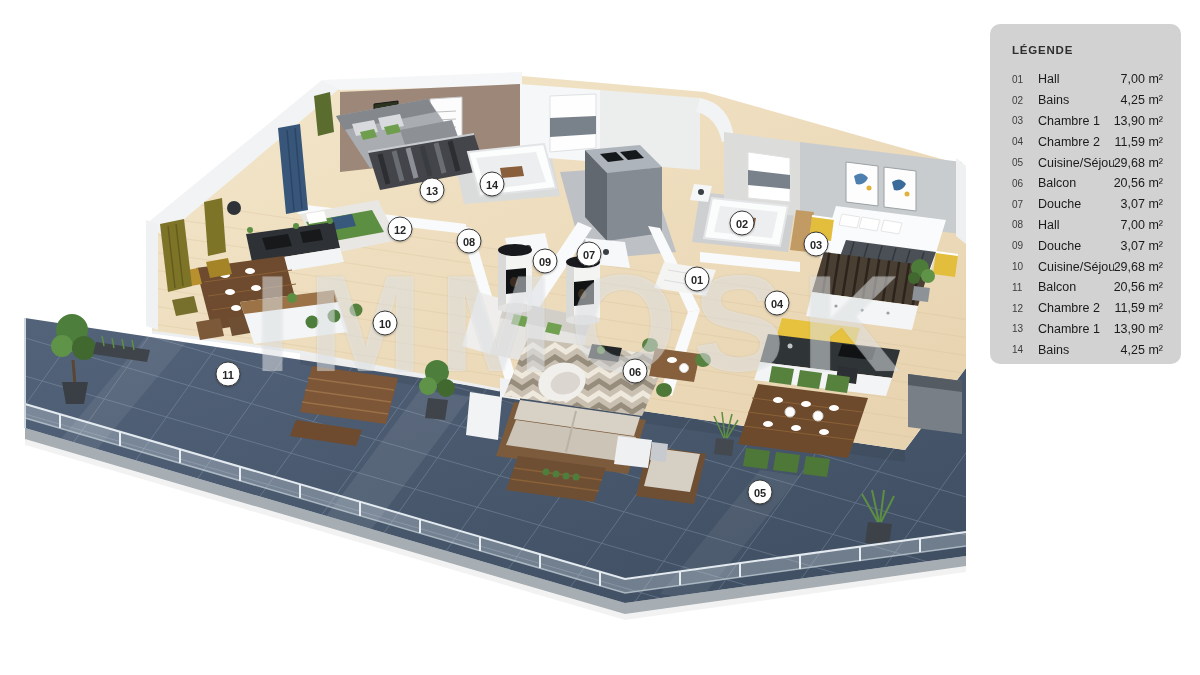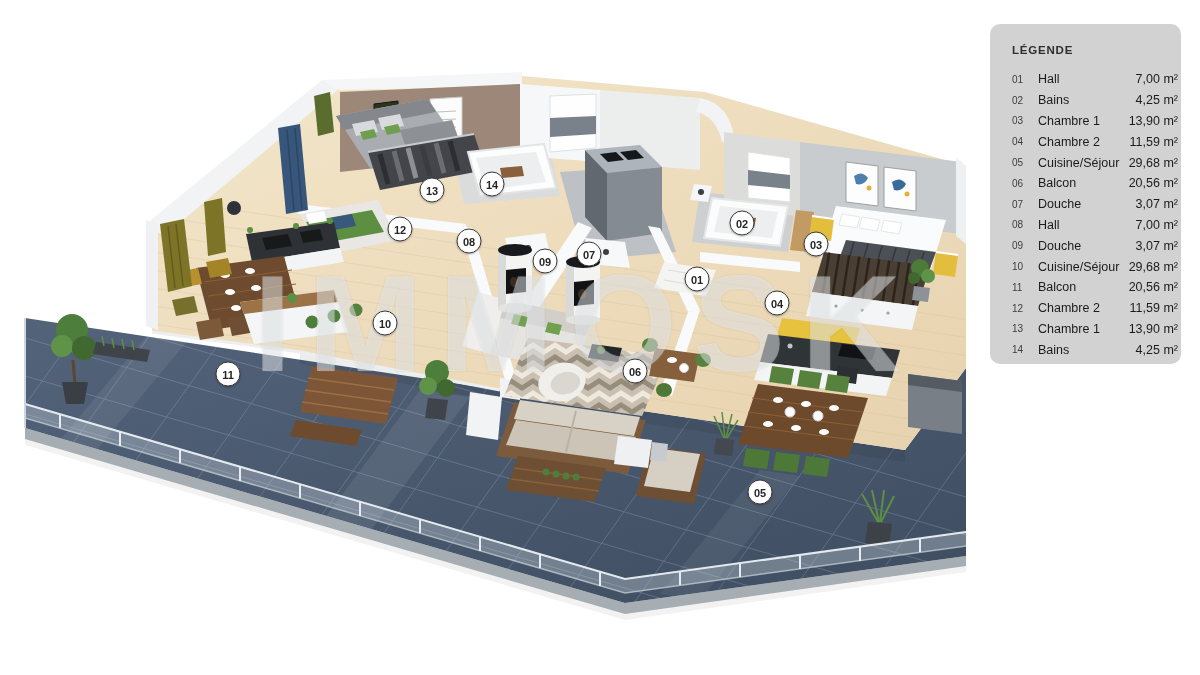--- a/index.html
+++ b/index.html
@@ -9,21 +9,21 @@
   .watermark{position:absolute;left:230px;top:238px;width:710px;height:170px;
              font-size:138px;font-weight:800;letter-spacing:16px;line-height:170px;
              text-align:center;color:rgba(255,255,255,0.38);
              text-shadow:0 0 2px rgba(140,150,160,0.28);pointer-events:none;user-select:none;}
   .marker-layer{position:absolute;left:0;top:0;width:1200px;height:675px;pointer-events:none;}
   .badge{position:absolute;width:23px;height:23px;border-radius:50%;background:#ffffff;
          border:1.3px solid #3a3a3a;color:#262626;font-size:11px;font-weight:700;
          display:flex;align-items:center;justify-content:center;
          transform:translate(-50%,-50%);box-shadow:0 1px 2px rgba(0,0,0,0.25);}
   .legend{position:absolute;left:990px;top:24px;width:191px;height:340px;background:#d2d2d2;
-          border-radius:10px;padding:20px 3px 0 22px;box-sizing:border-box;color:#1e1e1e;}
+          border-radius:10px;padding:20px 18px 0 22px;box-sizing:border-box;color:#1e1e1e;}
   .legend-title{font-size:11.5px;font-weight:700;letter-spacing:0.8px;color:#2e2e2e;margin-bottom:13px;}
   .legend-row{display:flex;align-items:center;height:20.8px;font-size:12.5px;color:#1b1b1b;}
   .legend-row .num{width:26px;flex:0 0 26px;font-size:10px;color:#3d3d3d;}
   .legend-row .name{flex:1 1 auto;white-space:nowrap;overflow:hidden;}
   .legend-row .area{flex:0 0 auto;text-align:center;white-space:nowrap;}
 </style>
 </head>
 <body>
 
 <div class="page">

